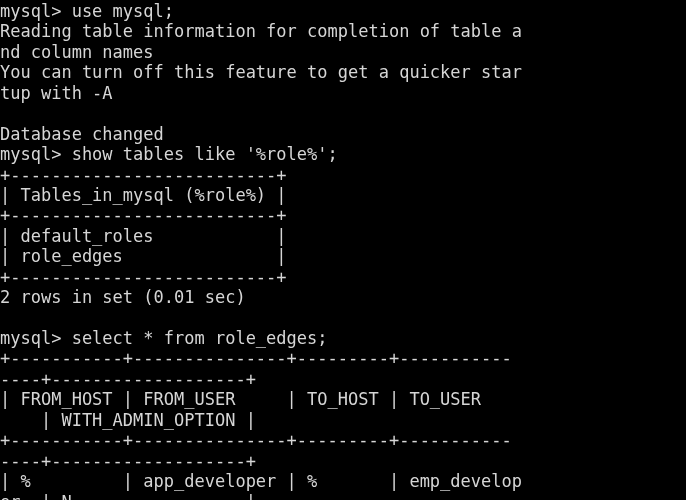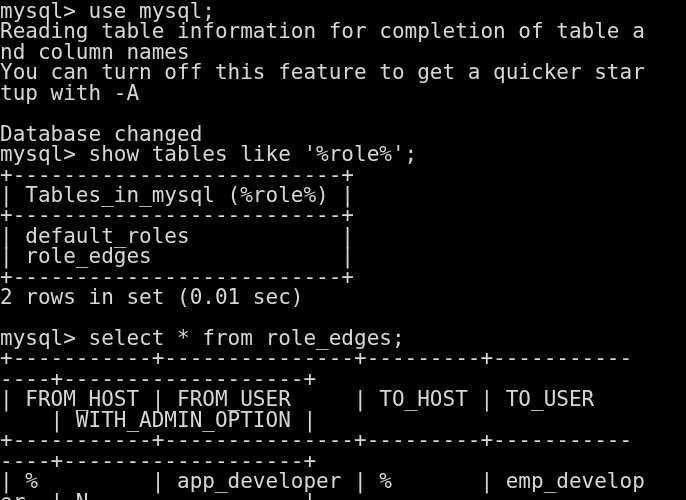--- a/index.html
+++ b/index.html
@@ -11,21 +11,21 @@
     width: 686px;
     height: 500px;
     overflow: hidden;
   }
   #terminal {
     width: 686px;
     height: 500px;
     background: #000000;
     color: #d6d6d6;
     font-family: "DejaVu Sans Mono", "Liberation Mono", monospace;
-    font-size: 21px;
+    font-size: 17px;
     line-height: 20.45px;
     letter-spacing: 0px;
     padding: 1px 0 0 0;
     box-sizing: border-box;
     overflow: hidden;
     white-space: pre;
     -webkit-font-smoothing: none;
     font-smooth: never;
   }
   .line {

